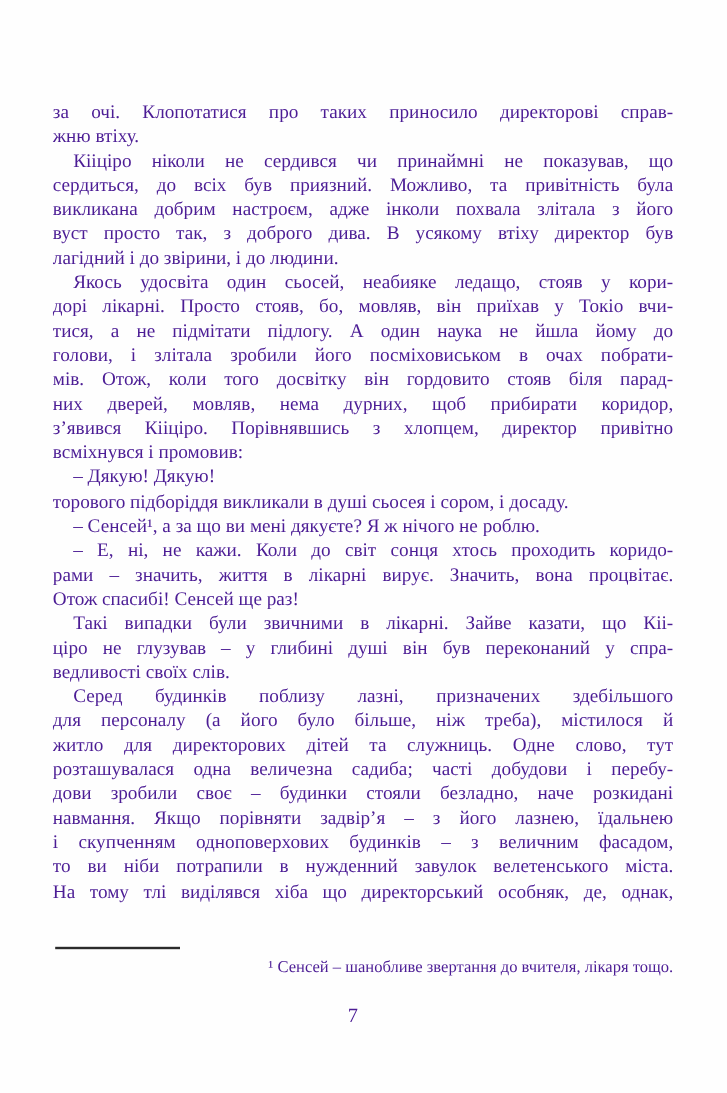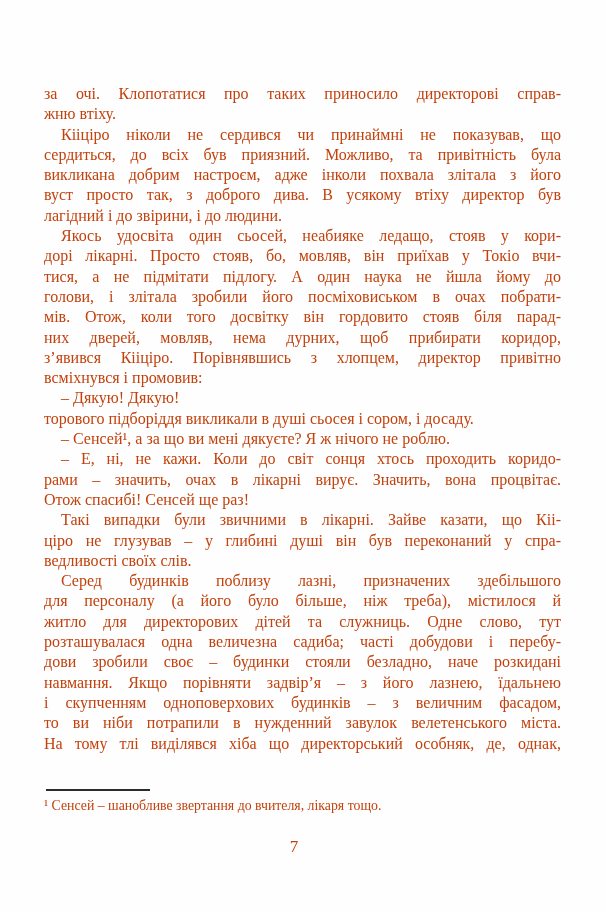--- a/index.html
+++ b/index.html
@@ -5,21 +5,21 @@
   * { margin: 0; padding: 0; box-sizing: border-box; }
   html, body {
     background: #ffffff;
     font-family: "Liberation Serif", "DejaVu Serif", serif;
   }
   .page {
     position: relative;
     width: 606px;
     height: 911px;
     background: #fefefe;
-    color: #c2410c;
+    color: #4c1d95;
     overflow: hidden;
   }
   .text-block {
     position: absolute;
     left: 44px;
     top: 84px;
     width: 517px;
   }
   .line {
     font-size: 16px;
@@ -44,21 +44,21 @@
     height: 1.5px;
     background: #2b2b2b;
   }
   .footnote {
     position: absolute;
     left: 44px;
     top: 797px;
     width: 517px;
     font-size: 13.8px;
     line-height: 17px;
-    text-align: left;
+    text-align: right;
   }
   .page-number {
     position: absolute;
     left: 44px;
     top: 837px;
     width: 500px;
     text-align: center;
     font-size: 17px;
     line-height: 20px;
   }
@@ -80,21 +80,21 @@
       <div class="line">тися, а не підмітати підлогу. А один наука не йшла йому до</div>
       <div class="line">голови, і злітала зробили його посміховиськом в очах побрати-</div>
       <div class="line">мів. Отож, коли того досвітку він гордовито стояв біля парад-</div>
       <div class="line">них дверей, мовляв, нема дурних, щоб прибирати коридор,</div>
       <div class="line">з’явився Кііціро. Порівнявшись з хлопцем, директор привітно</div>
       <div class="line last">всміхнувся і промовив:</div>
       <div class="line indent last">– Дякую! Дякую!</div>
       <div class="line last">торового підборіддя викликали в душі сьосея і сором, і досаду.</div>
       <div class="line indent last">– Сенсей¹, а за що ви мені дякуєте? Я ж нічого не роблю.</div>
       <div class="line indent">– Е, ні, не кажи. Коли до світ сонця хтось проходить коридо-</div>
-      <div class="line">рами – значить, очах в лікарні вирує. Значить, вона процвітає.</div>
+      <div class="line">рами – значить, життя в лікарні вирує. Значить, вона процвітає.</div>
       <div class="line last">Отож спасибі! Сенсей ще раз!</div>
       <div class="line indent">Такі випадки були звичними в лікарні. Зайве казати, що Кіі-</div>
       <div class="line">ціро не глузував – у глибині душі він був переконаний у спра-</div>
       <div class="line last">ведливості своїх слів.</div>
       <div class="line indent">Серед будинків поблизу лазні, призначених здебільшого</div>
       <div class="line">для персоналу (а його було більше, ніж треба), містилося й</div>
       <div class="line">житло для директорових дітей та служниць. Одне слово, тут</div>
       <div class="line">розташувалася одна величезна садиба; часті добудови і перебу-</div>
       <div class="line">дови зробили своє – будинки стояли безладно, наче розкидані</div>
       <div class="line">навмання. Якщо порівняти задвір’я – з його лазнею, їдальнею</div>

